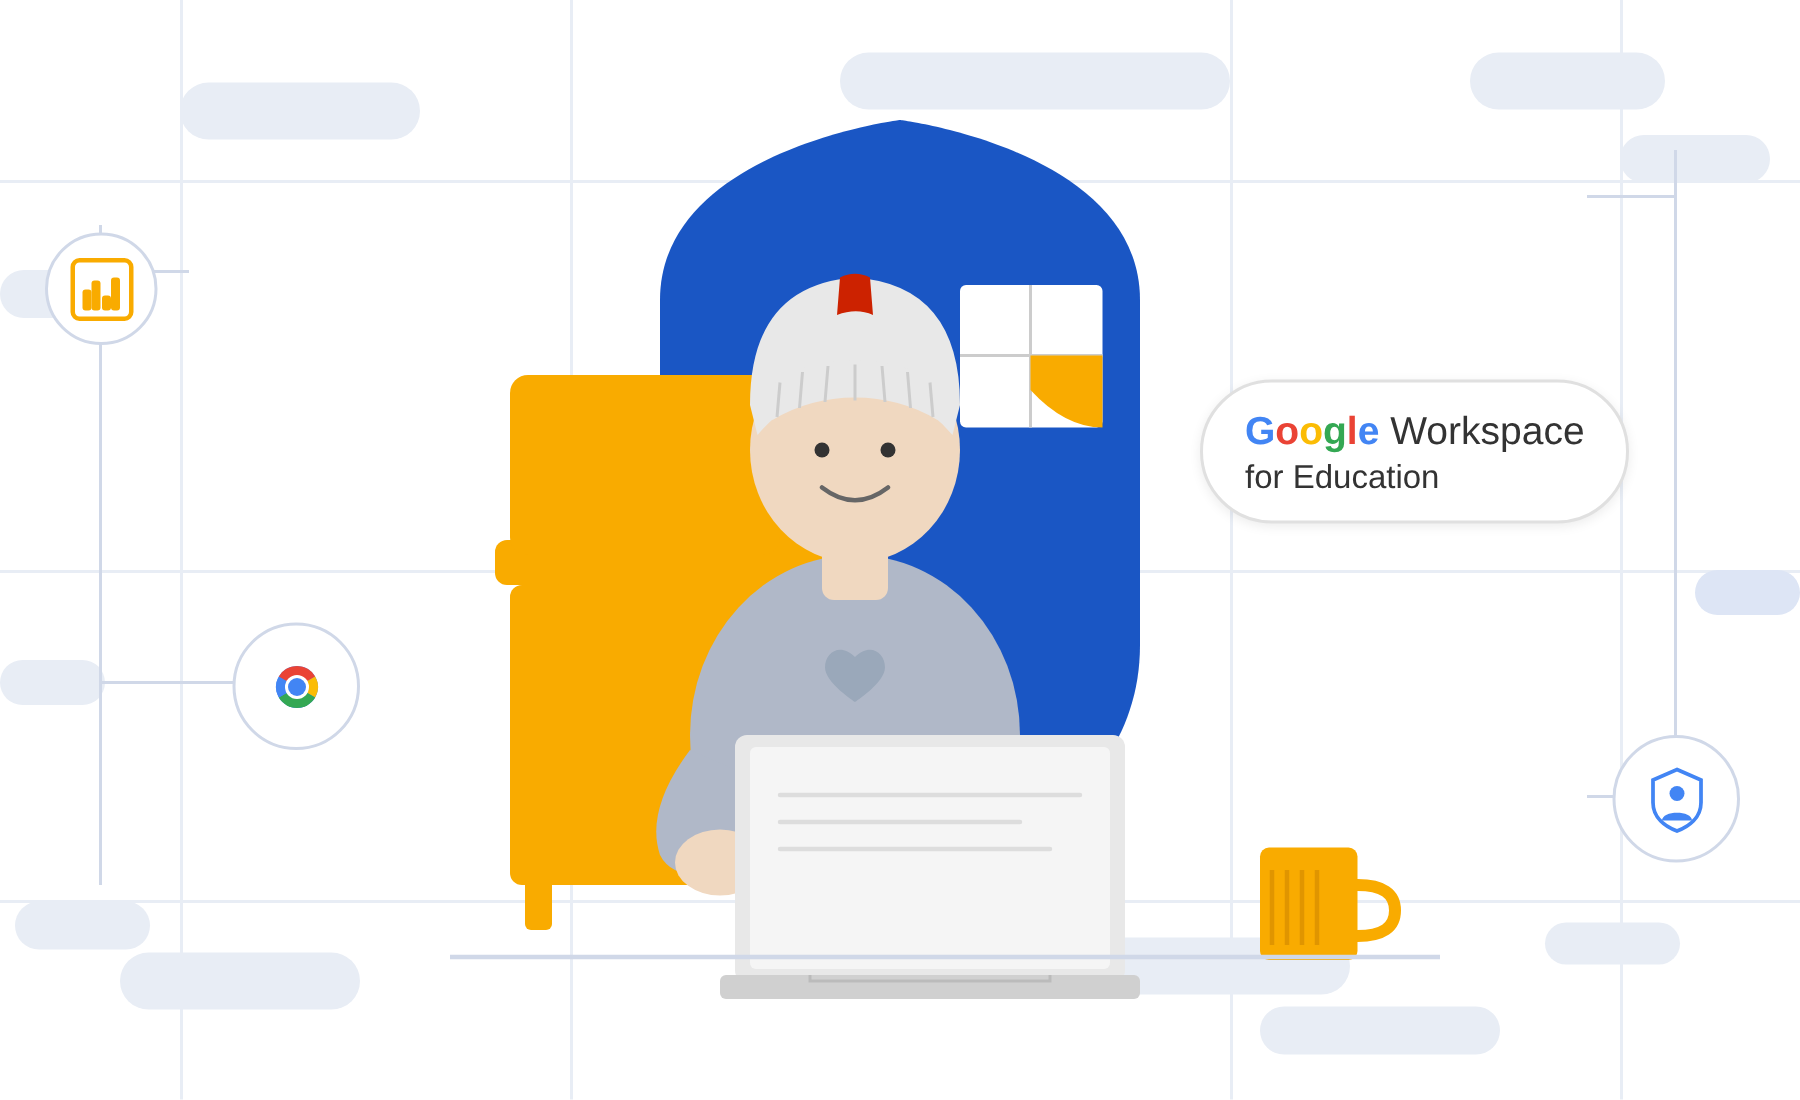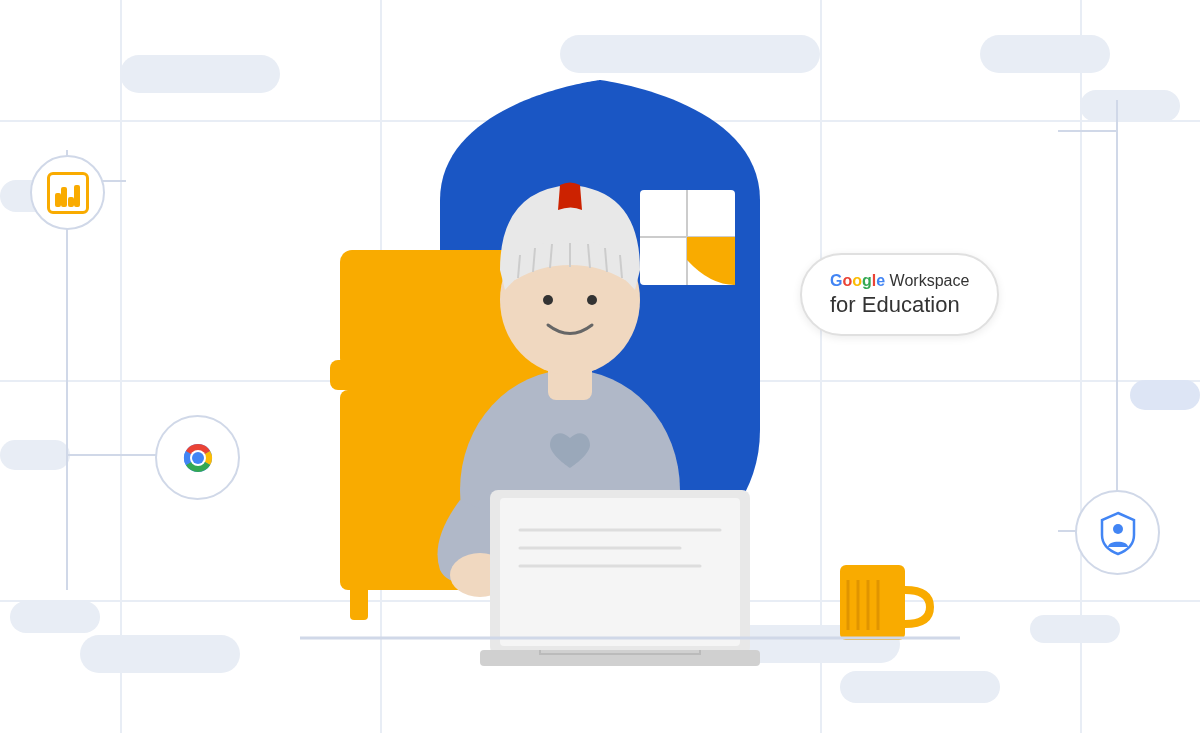--- a/index.html
+++ b/index.html
@@ -35,21 +35,21 @@
       padding: 16px 28px;
       display: flex;
       flex-direction: column;
       align-items: flex-start;
       top: 253px;
       left: 800px;
       box-shadow: 0 2px 8px rgba(0,0,0,0.08);
     }
 
     .gw-label-line1 {
-      font-size: 16px;
+      font-size: 26px;
       font-weight: 400;
       color: #333;
       line-height: 1.3;
     }
 
     .gw-label-line1 .google-g { color: #4285F4; font-weight: 700; }
     .gw-label-line1 .google-o1 { color: #EA4335; font-weight: 700; }
     .gw-label-line1 .google-o2 { color: #FBBC05; font-weight: 700; }
     .gw-label-line1 .google-g2 { color: #34A853; font-weight: 700; }
     .gw-label-line1 .google-l { color: #EA4335; font-weight: 700; }

